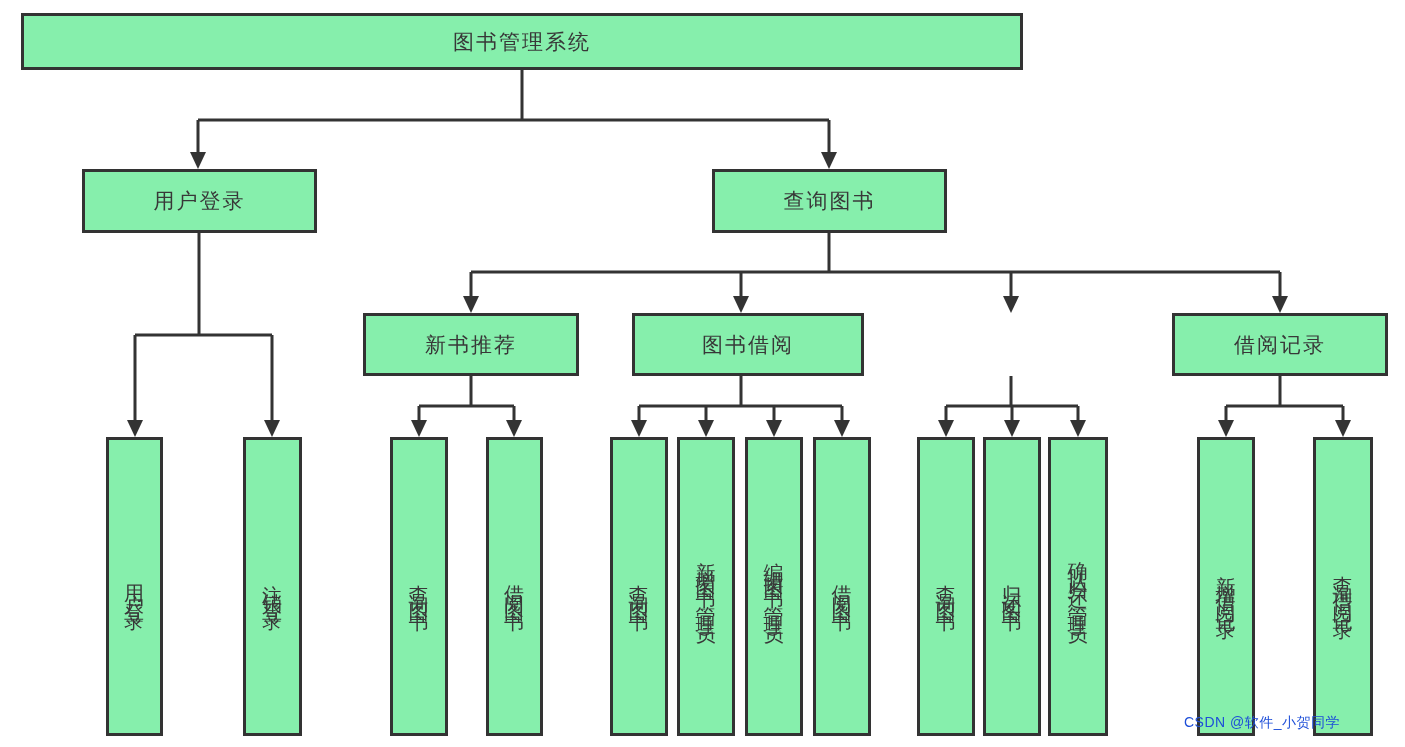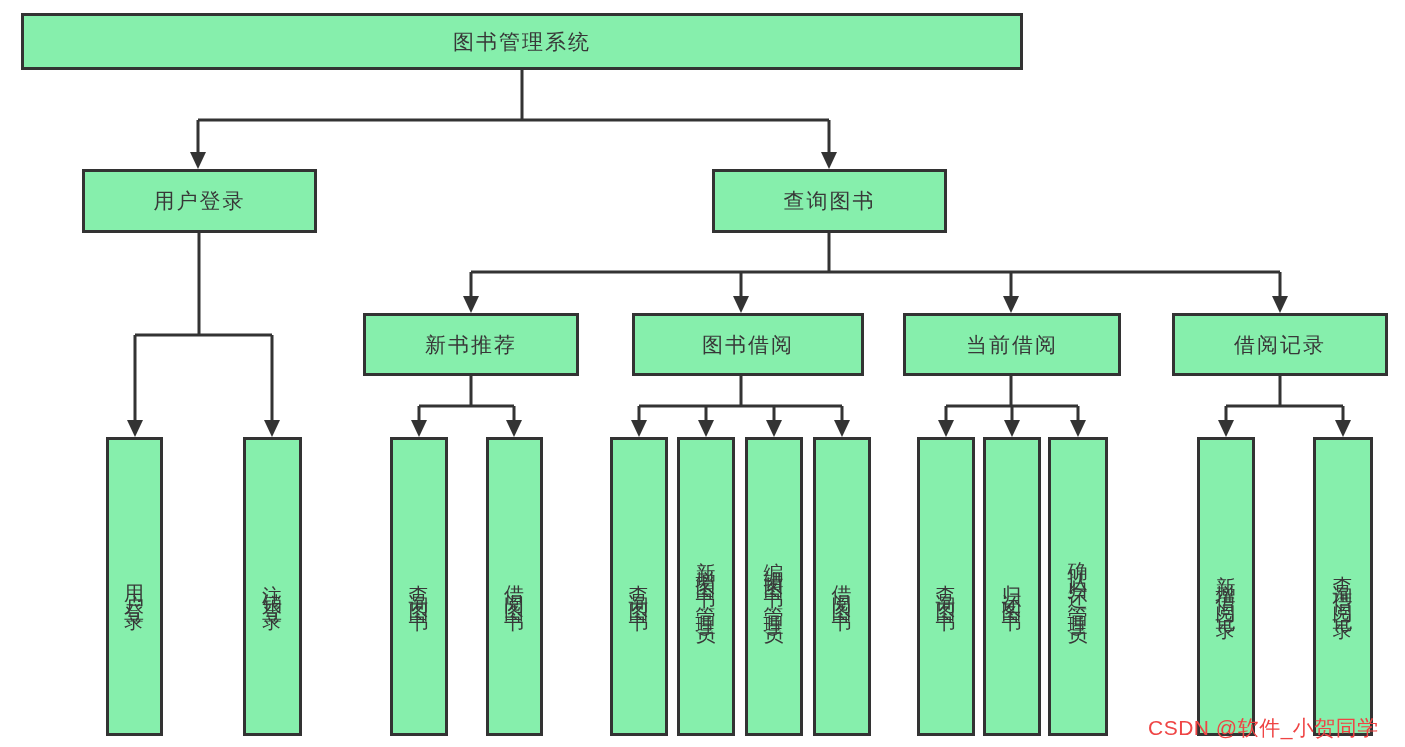--- a/index.html
+++ b/index.html
@@ -36,24 +36,24 @@
   .box .vlabel {
     writing-mode: vertical-rl;
     text-orientation: mixed;
     font-size: 20px;
     letter-spacing: 9px;
     line-height: 1;
     white-space: nowrap;
   }
   .watermark {
     position: absolute;
-    left: 1148px;
+    left: 1184px;
     top: 714px;
-    font-size: 21px;
-    color: #ef4444;
+    font-size: 14px;
+    color: #1d4ed8;
     letter-spacing: 0.5px;
     white-space: nowrap;
     z-index: 3;
   }
 </style>
 </head>
 <body>
 
 <div class="stage">
 
@@ -119,23 +119,20 @@
   <div class="box" style="left:712px; top:169px; width:235px; height:64px;">
     <span class="hlabel">查询图书</span>
   </div>
 
   <div class="box" style="left:363px; top:313px; width:216px; height:63px;align-items:center;">
     <span class="hlabel">新书推荐</span>
   </div>
   <div class="box" style="left:632px; top:313px; width:232px; height:63px;">
     <span class="hlabel">图书借阅</span>
   </div>
-  <div class="box" style="left:903px; top:313px; width:218px; height:63px;">
-    <span class="hlabel">当前借阅</span>
-  </div>
   <div class="box" style="left:1172px; top:313px; width:216px; height:63px;">
     <span class="hlabel">借阅记录</span>
   </div>
 
   <div class="box" style="left:106px; top:437px; width:57px; height:299px;">
     <span class="vlabel">用户登录</span>
   </div>
   <div class="box" style="left:243px; top:437px; width:59px; height:299px;">
     <span class="vlabel">注销登录</span>
   </div>

